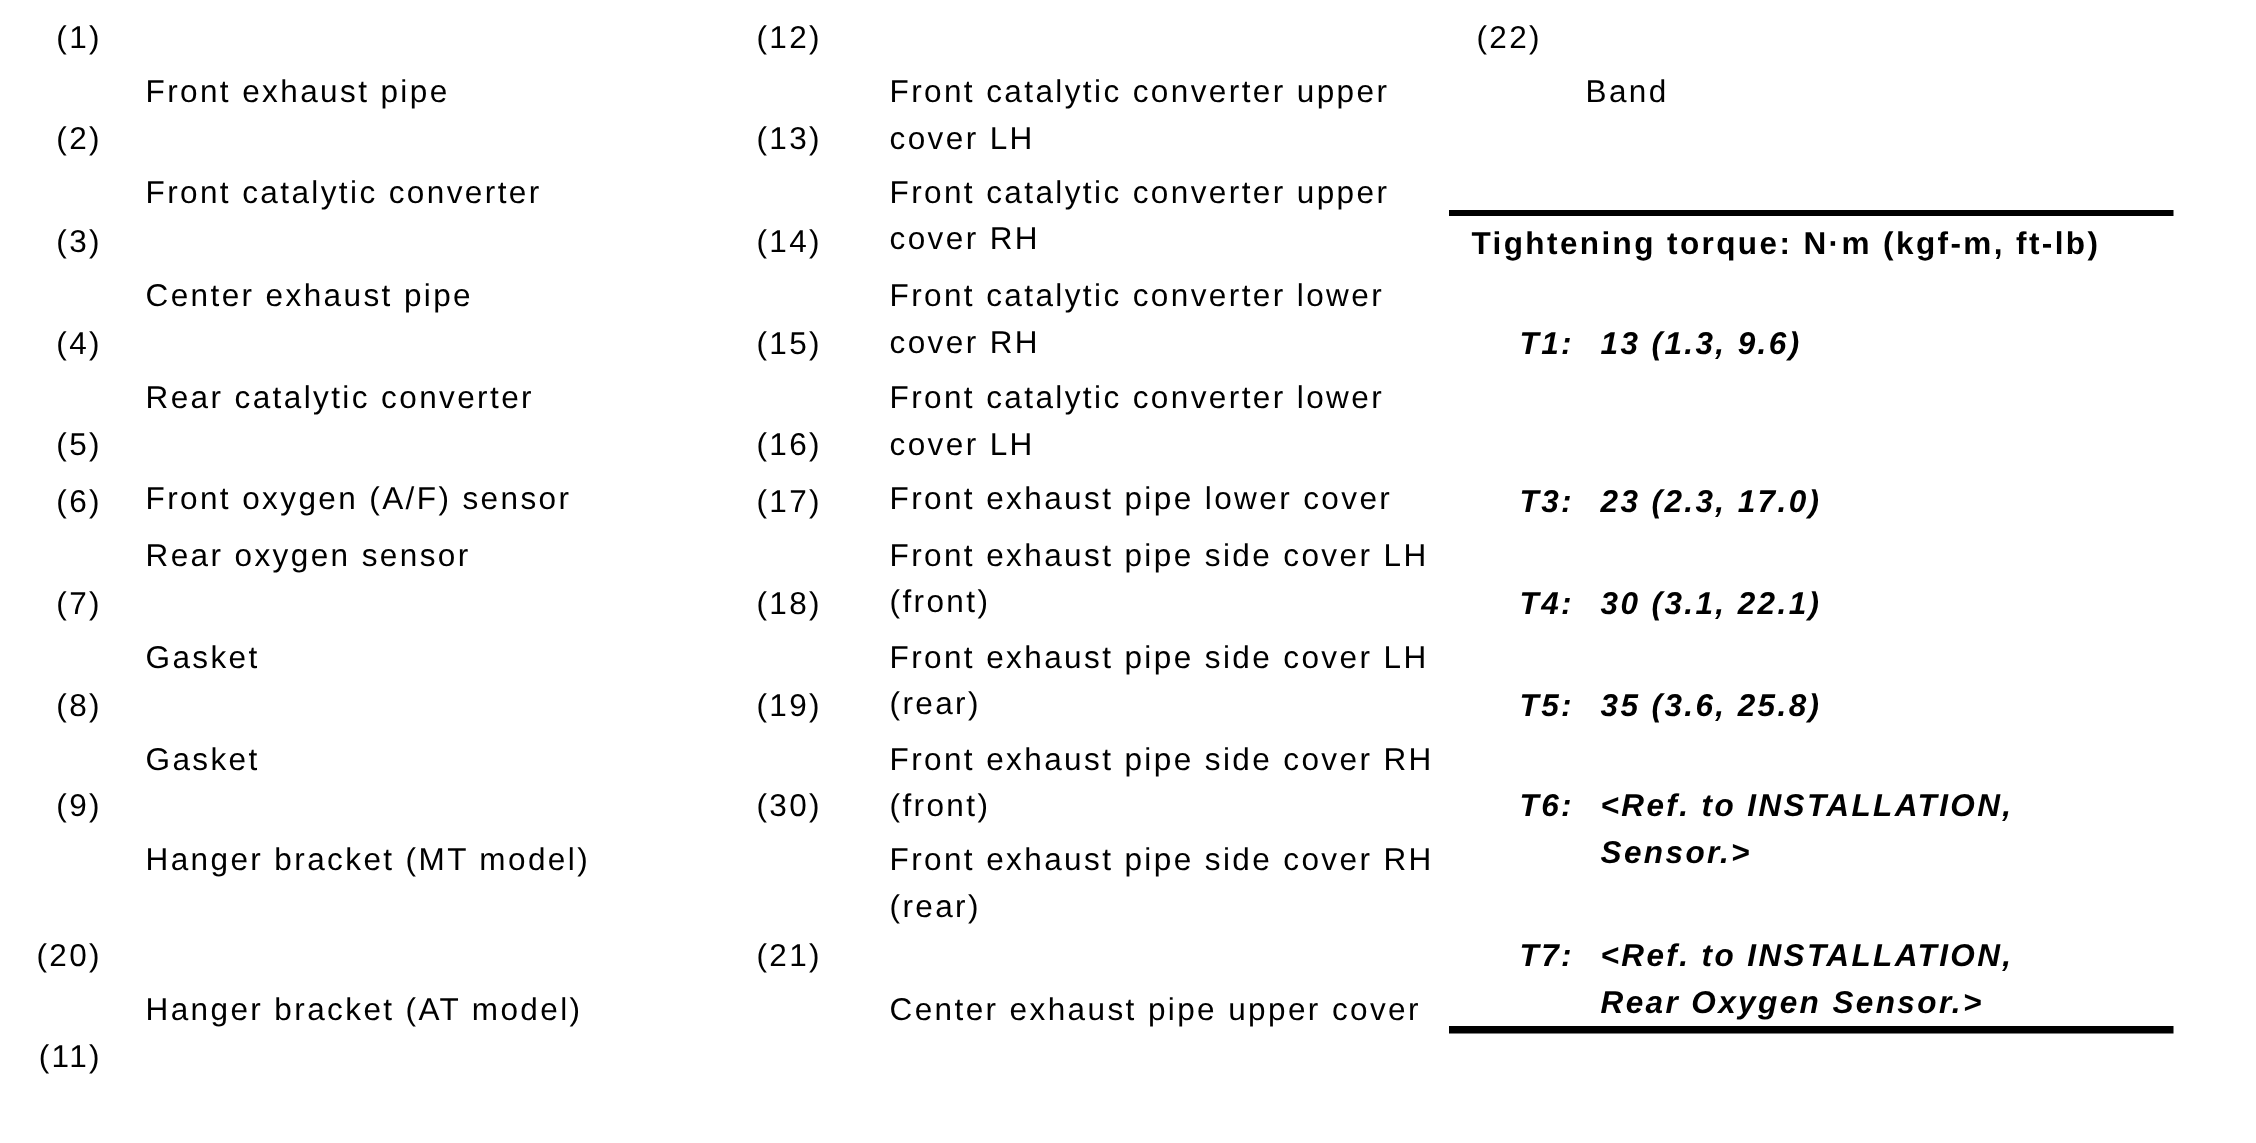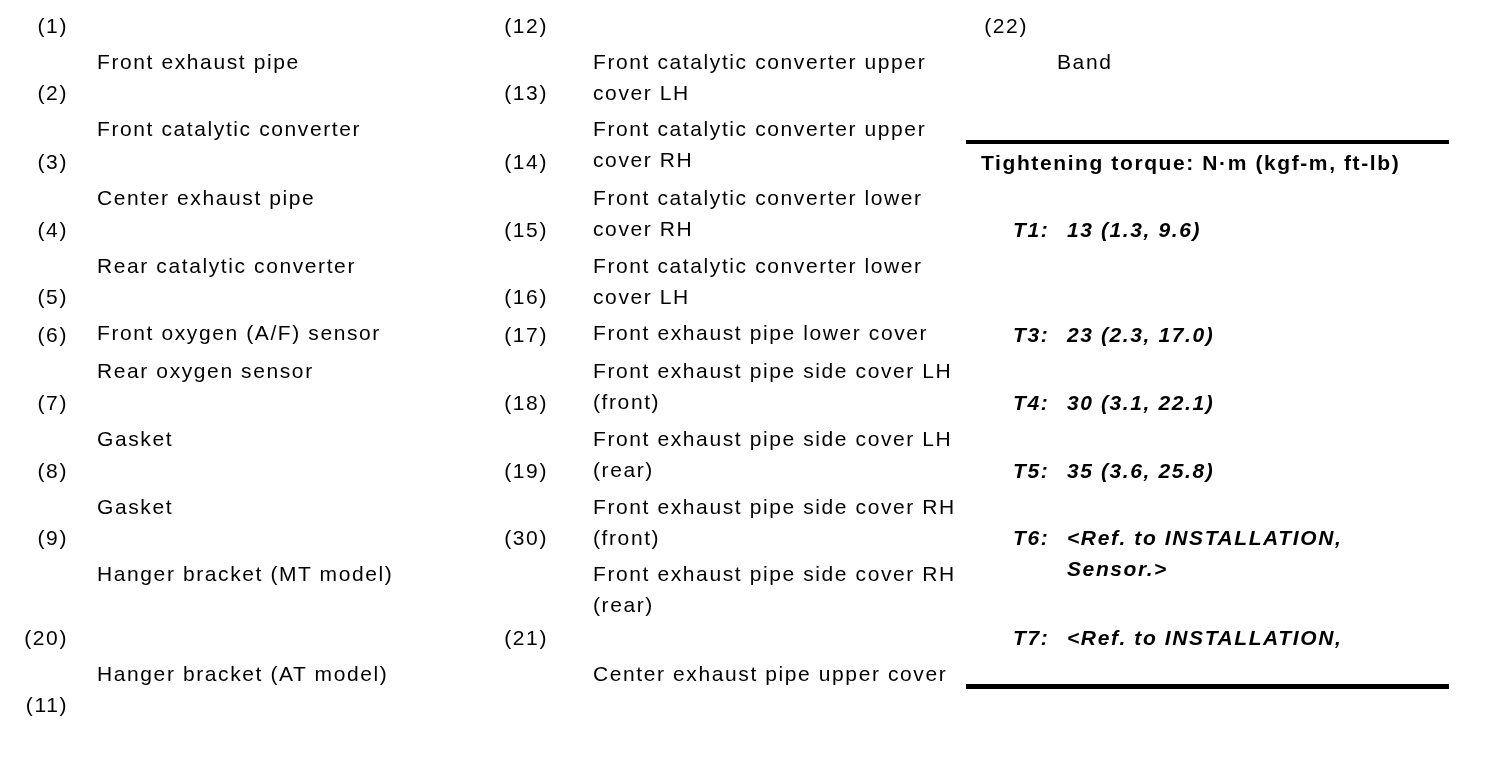--- a/index.html
+++ b/index.html
@@ -251,18 +251,19 @@
     <span class="tid">T6:</span>
     <span class="tval">
       <span class="ln">&lt;Ref. to INSTALLATION,</span>
       <span class="ln">Sensor.&gt;</span>
     </span>
   </div>
   <div class="tq y10">
     <span class="tid">T7:</span>
     <span class="tval">
       <span class="ln">&lt;Ref. to INSTALLATION,</span>
+      <span class="ln">Rear Oxygen Sensor.&gt;</span>
     </span>
   </div>
 
   <div class="tq-rule rule-bottom"></div>
 
 </div>
 
 </body></html>

